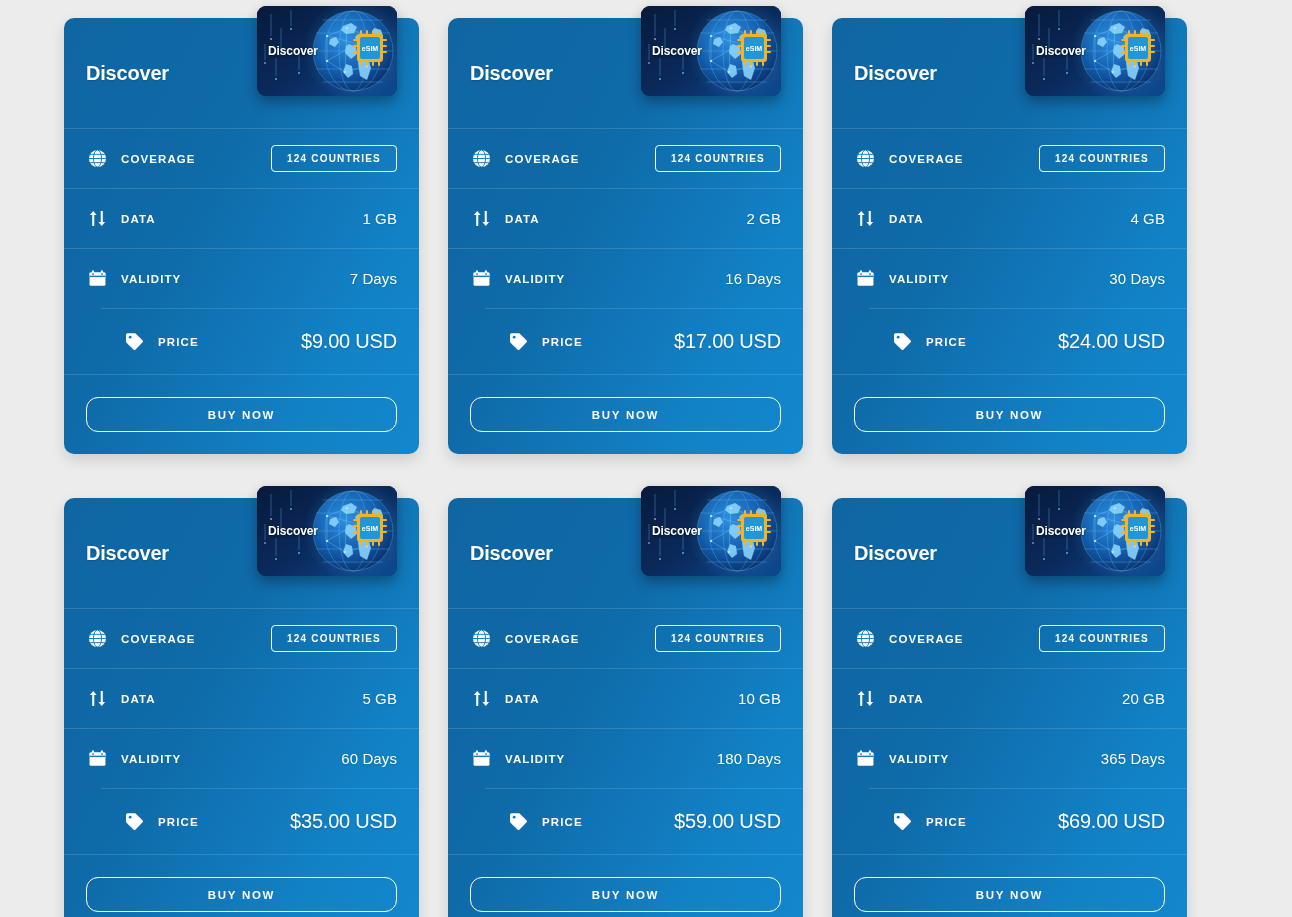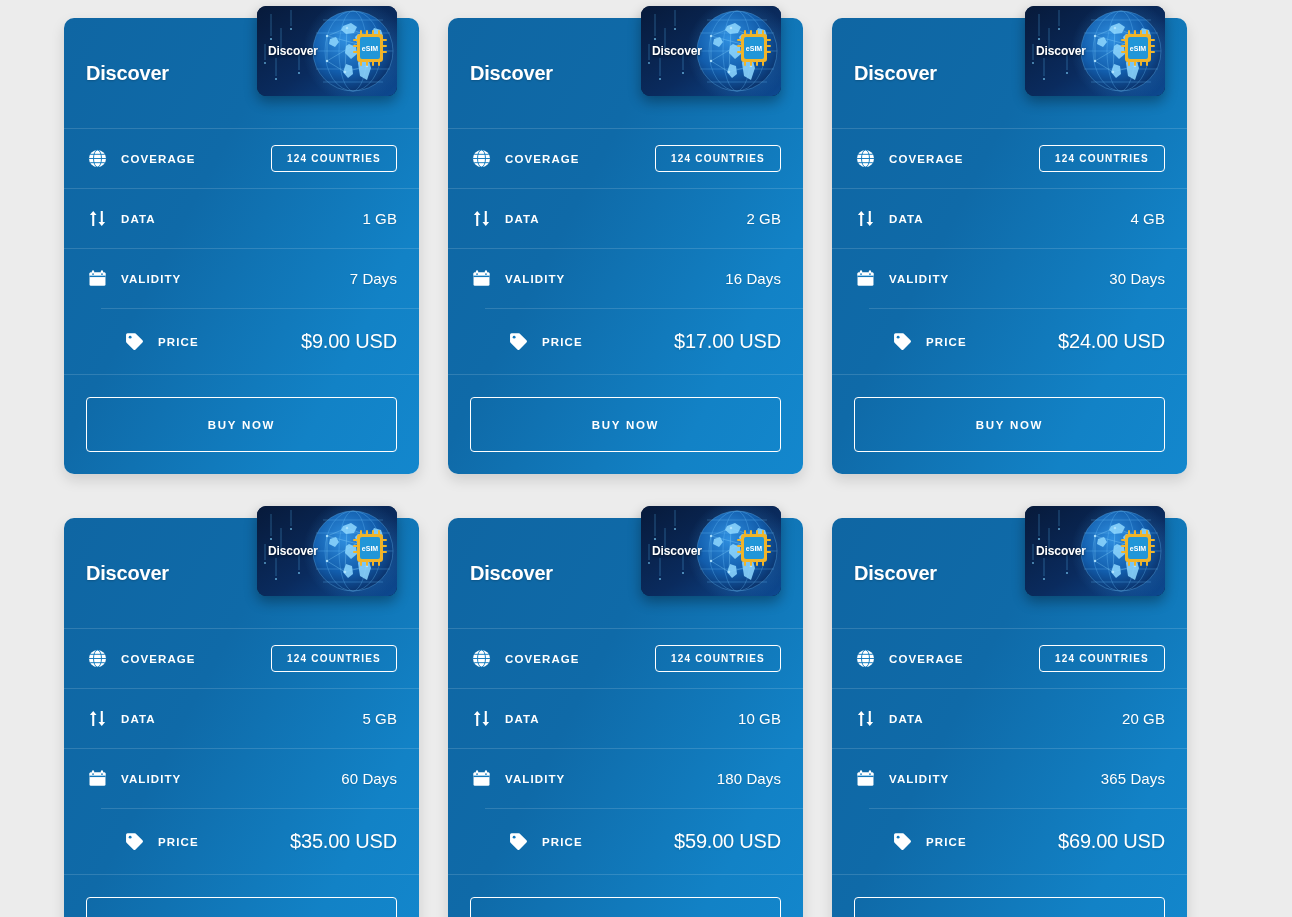--- a/index.html
+++ b/index.html
@@ -141,23 +141,23 @@
 
   
   .buy-area {
     padding: 22px 22px 0 22px;
     border-top: 1px solid rgba(255,255,255,0.14);
   }
 
   .buy-button {
     display: block;
     width: 100%;
-    height: 55px;
+    height: 35px;
     border: 1px solid #ffffff;
-    border-radius: 4px;
+    border-radius: 12px;
     background: transparent;
     color: #ffffff;
     font-family: "Liberation Sans", sans-serif;
     font-size: 11.5px;
     font-weight: bold;
     letter-spacing: 1.7px;
     cursor: pointer;
     text-transform: uppercase;
     text-align: center;
   }

